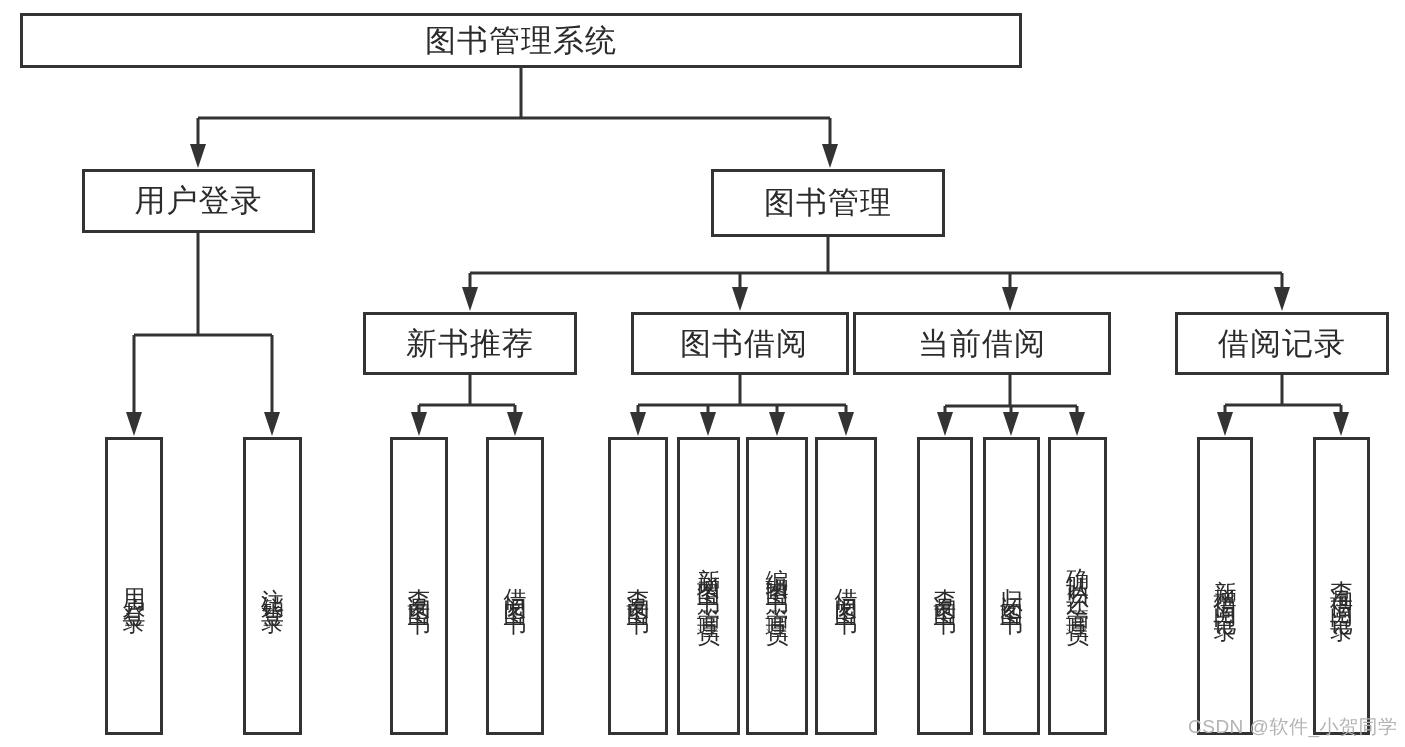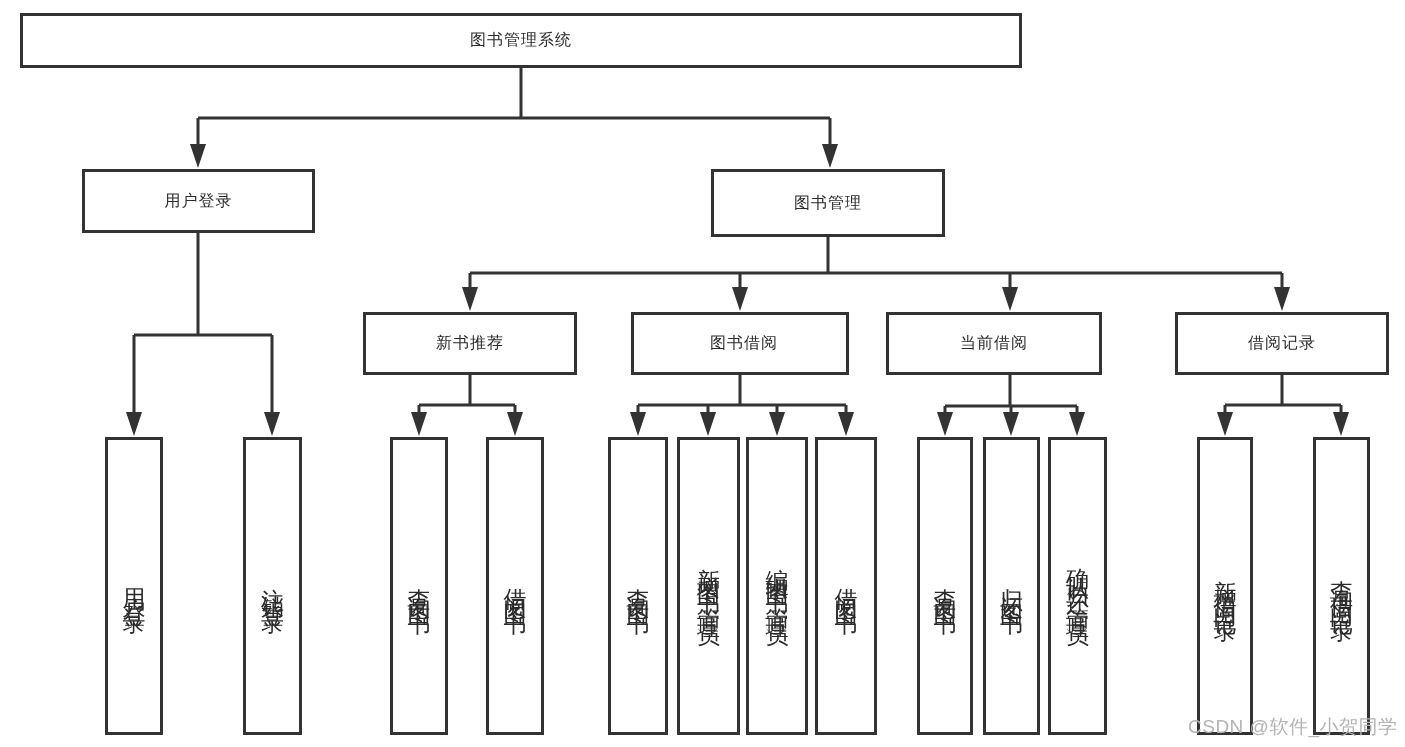--- a/index.html
+++ b/index.html
@@ -25,40 +25,40 @@
     position: absolute;
     box-sizing: border-box;
     border: 3px solid #333333;
     background: #ffffff;
     display: flex;
     align-items: center;
     justify-content: center;
     color: #2b2b2b;
     z-index: 2;
   }
-  .hnode { font-size: 16px; letter-spacing: 1px; white-space: nowrap; }
+  .hnode { font-size: 31px; letter-spacing: 1px; white-space: nowrap; }
   .vnode { top: 437px; height: 298px; }
   .vlabel {
     writing-mode: vertical-rl;
     text-orientation: mixed;
     font-size: 23px;
     letter-spacing: 8px;
     line-height: 1;
     color: #2b2b2b;
   }
   
   .n-root { left: 20px; top: 13px; width: 1002px; height: 55px; }
   
   .n-user-login { left: 82px;  top: 169px; width: 233px; height: 64px; }
   .n-book-mgmt  { left: 711px; top: 169px; width: 234px; height: 68px; }
   
   .n-l3 { top: 312px; height: 63px; }
   .n-new-book       { left: 363px;  width: 214px; }
   .n-book-borrow    { left: 631px;  width: 218px; padding-left: 8px; }
-  .n-current-borrow { left: 886px;  width: 216px; }
+  .n-current-borrow { left: 853px;  width: 258px; }
   .n-borrow-record  { left: 1175px; width: 214px; }
   
   .n-leaf-1  { left: 105px;  width: 58px; }
   .n-leaf-2  { left: 243px;  width: 59px; }
   .n-leaf-3  { left: 390px;  width: 58px; }
   .n-leaf-4  { left: 486px;  width: 58px; }
   .n-leaf-5  { left: 608px;  width: 60px; }
   .n-leaf-6  { left: 677px;  width: 63px; }
   .n-leaf-7  { left: 746px;  width: 62px; }
   .n-leaf-8  { left: 815px;  width: 62px; }

